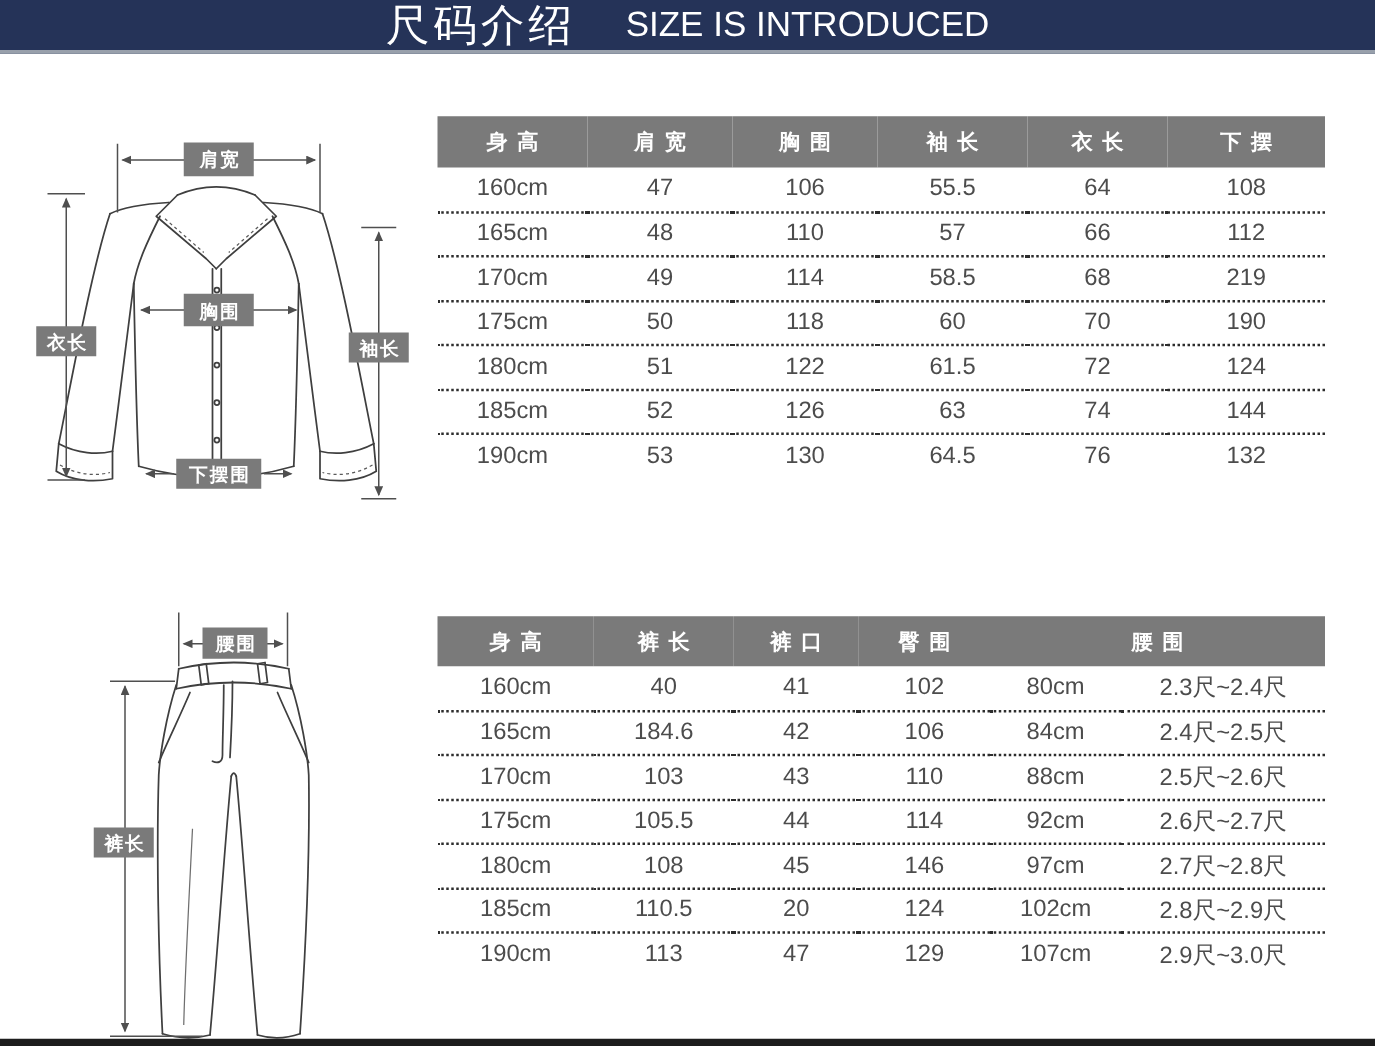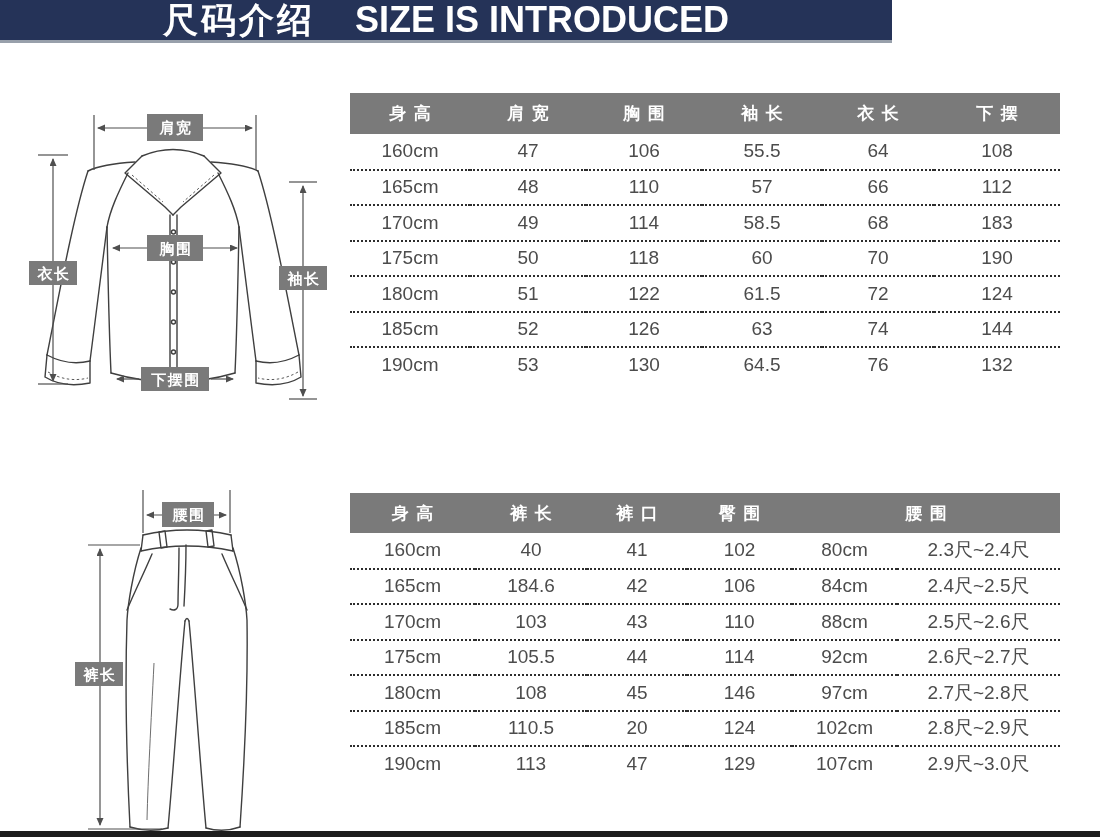--- a/index.html
+++ b/index.html
@@ -1,26 +1,26 @@
 <!DOCTYPE html>
 <html><head>
 <meta charset="utf-8">
 <style>
   * { margin:0; padding:0; box-sizing:border-box; }
   body { background:#fff; font-family:"Liberation Sans", sans-serif; }
   .page { position:relative; width:1100px; height:837px; background:#ffffff; overflow:hidden; }
 
   .title-bar {
-    position:absolute; top:0; left:0; width:892px; height:43px;
+    position:absolute; top:0; left:0; width:1100px; height:43px;
     background:#253358; border-bottom:3px solid #98a0ab;
     display:flex; align-items:center; justify-content:center; gap:40px;
-    color:#ffffff; font-weight:bold;
+    color:#ffffff; font-weight:normal;
   }
   .title-zh { font-size:35px; letter-spacing:3px; }
-  .title-en { font-size:36px; letter-spacing:0; }
+  .title-en { font-size:28px; letter-spacing:0; }
 
   table.size-table {
     position:absolute; left:350px; width:710px;
     border-collapse:collapse; table-layout:fixed;
   }
   #shirt-table { top:93px; }
   #pants-table { top:493px; }
   table.size-table thead th {
     background:#7a7a7a; color:#ffffff; font-size:17px; font-weight:bold;
     letter-spacing:0.45em; text-indent:0.45em; height:41px; 
@@ -213,21 +213,21 @@
           <td>57</td>
           <td>66</td>
           <td>112</td>
         </tr>
         <tr>
           <td>170cm</td>
           <td>49</td>
           <td>114</td>
           <td>58.5</td>
           <td>68</td>
-          <td>183</td>
+          <td>219</td>
         </tr>
         <tr>
           <td>175cm</td>
           <td>50</td>
           <td>118</td>
           <td>60</td>
           <td>70</td>
           <td>190</td>
         </tr>
         <tr>

